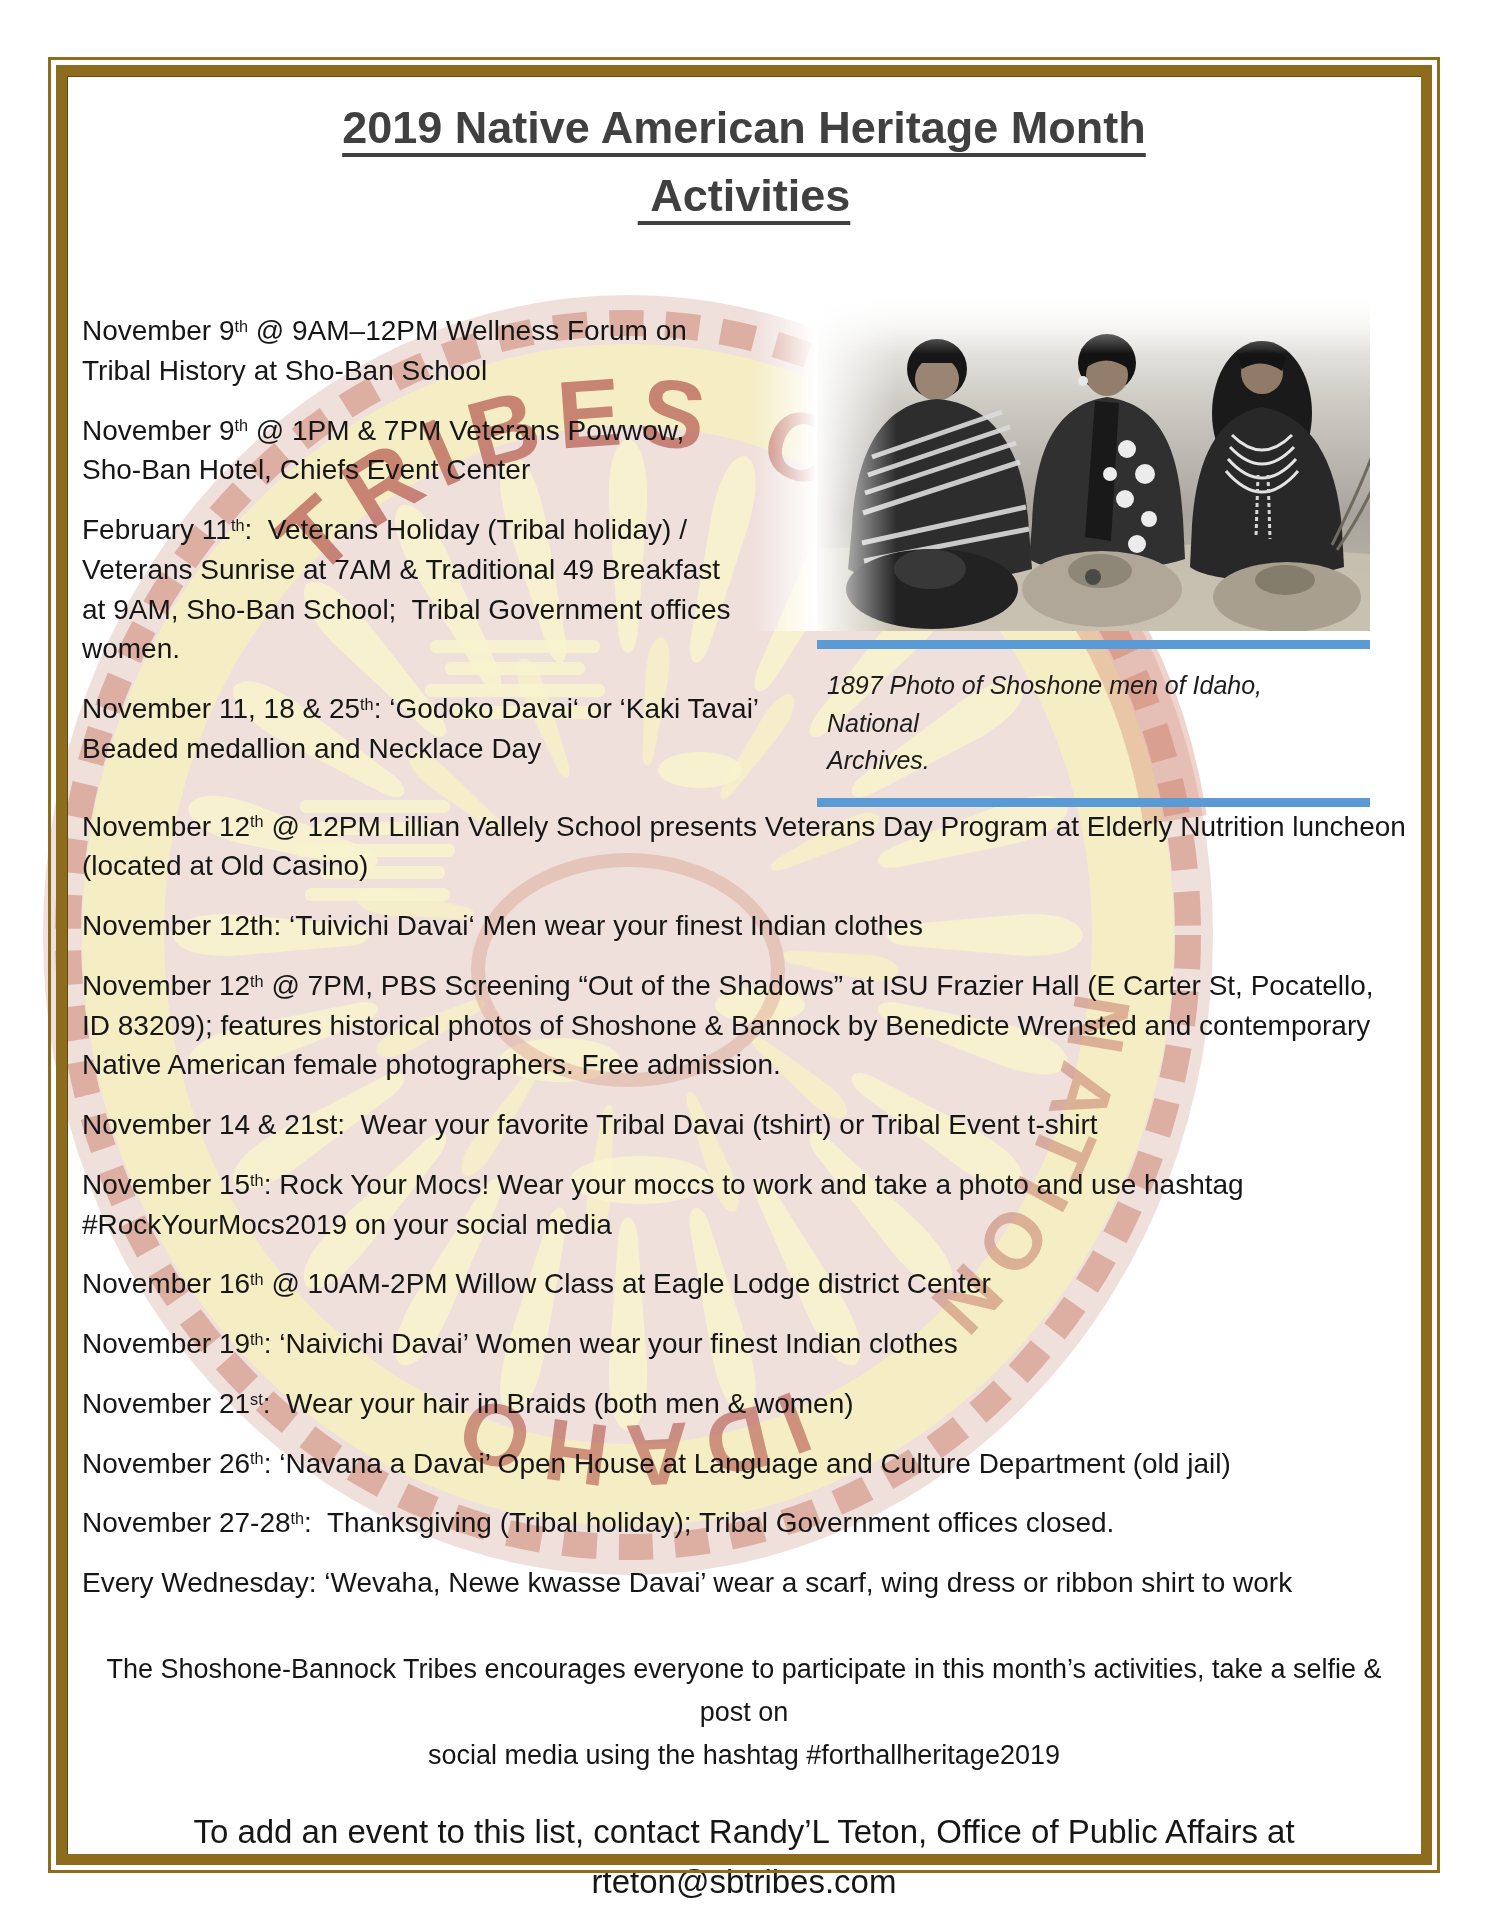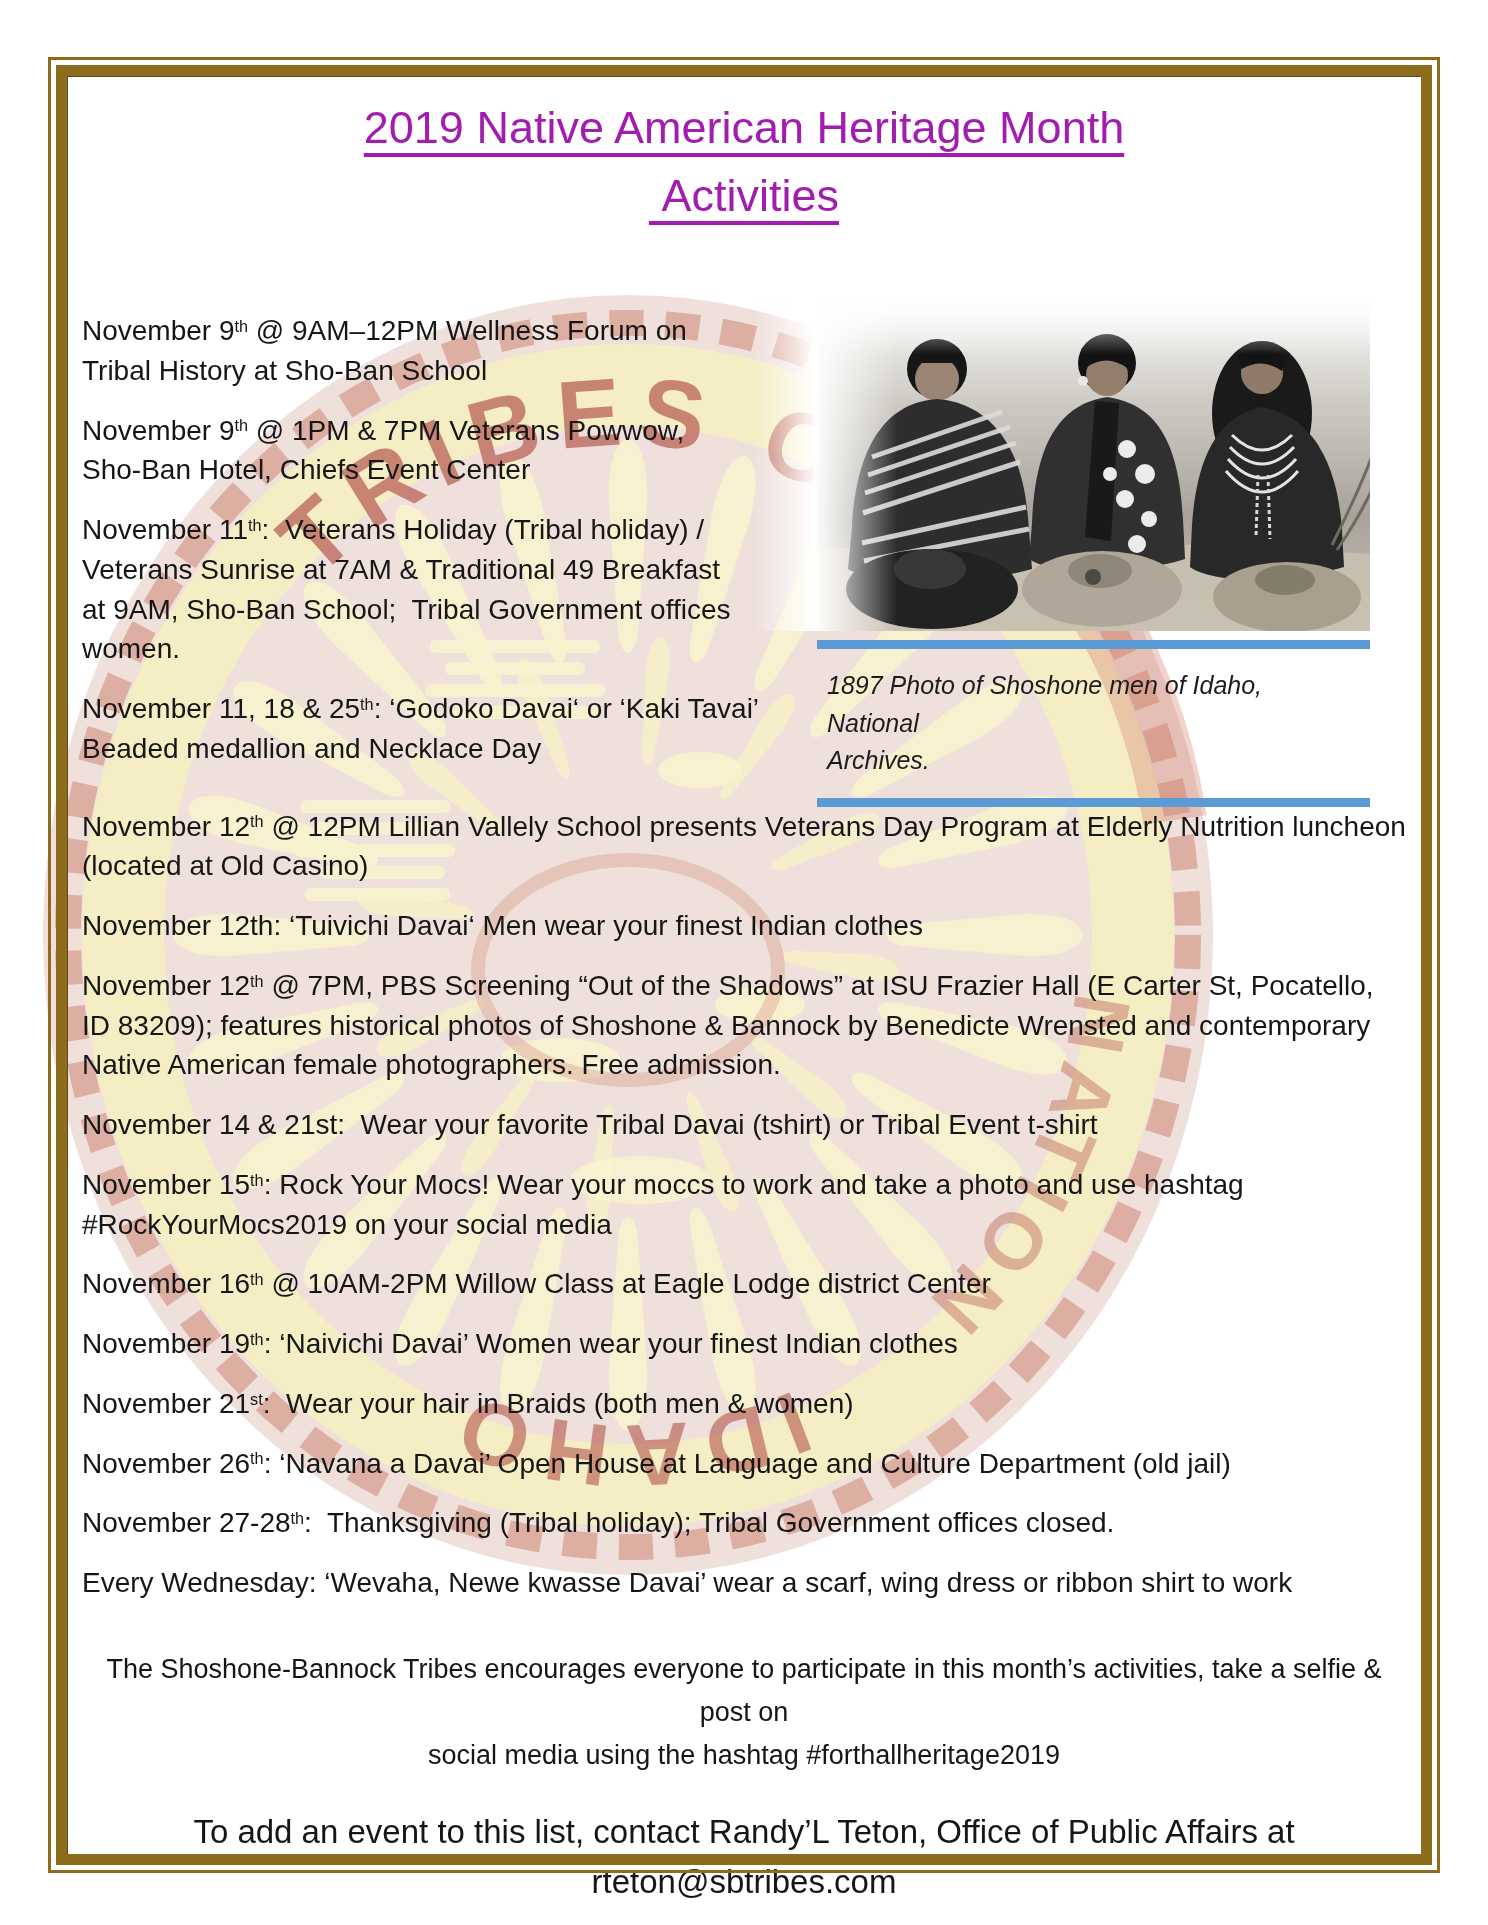--- a/index.html
+++ b/index.html
@@ -31,22 +31,22 @@
     z-index:0;
   }
   
   .content{
     position:absolute;left:82px;top:78px;width:1324px;
     z-index:1;
   }
   .title{
     margin:16px 0 0 0;
     text-align:center;
-    font-size:45px;font-weight:normal;line-height:1.5;
-    color:#a21caf;
+    font-size:45px;font-weight:bold;line-height:1.5;
+    color:#404040;
   }
   .title .tline{
     text-decoration:underline;
     text-decoration-thickness:4px;
     text-underline-offset:10px;
   }
   .row{display:flex;margin-top:70px;}
   .col-left{width:715px;padding-top:12px;}
   .col-right{width:553px;margin-left:auto;margin-right:36px;}
   .event{
@@ -172,21 +172,21 @@
 
     <h1 class="title">
       <span class="tline">2019 Native American Heritage Month</span><br>
       <span class="tline">&nbsp;Activities</span>
     </h1>
 
     <div class="row">
       <div class="col-left" id="ev-left">
           <p class="event"><span>November 9</span><sup>th</sup><span> @ 9AM–12PM Wellness Forum on</span><br><span>Tribal History at Sho-Ban School</span></p>
           <p class="event"><span>November 9</span><sup>th</sup><span> @ 1PM &amp; 7PM Veterans Powwow,</span><br><span>Sho-Ban Hotel, Chiefs Event Center</span></p>
-          <p class="event"><span>November 11</span><sup>th</sup><span>:&nbsp; Veterans Holiday (Tribal holiday) /</span><br><span>Veterans Sunrise at 7AM &amp; Traditional 49 Breakfast</span><br><span>at 9AM, Sho-Ban School;&nbsp; Tribal Government offices</span><br><span>women.</span></p>
+          <p class="event"><span>February 11</span><sup>th</sup><span>:&nbsp; Veterans Holiday (Tribal holiday) /</span><br><span>Veterans Sunrise at 7AM &amp; Traditional 49 Breakfast</span><br><span>at 9AM, Sho-Ban School;&nbsp; Tribal Government offices</span><br><span>women.</span></p>
           <p class="event"><span>November 11, 18 &amp; 25</span><sup>th</sup><span>: ‘Godoko Davai‘ or ‘Kaki Tavai’</span><br><span>Beaded medallion and Necklace Day</span></p>
         </div>
 
       <div class="col-right">
         <div class="photo-wrap">
           <div class="fade-left"></div>
           <svg class="photo-svg" viewBox="0 0 553 332" xmlns="http://www.w3.org/2000/svg" role="img">
             <defs>
               <linearGradient id="pbg" x1="0" y1="0" x2="0" y2="1">
                 <stop offset="0" stop-color="#fbfbfa"></stop>

